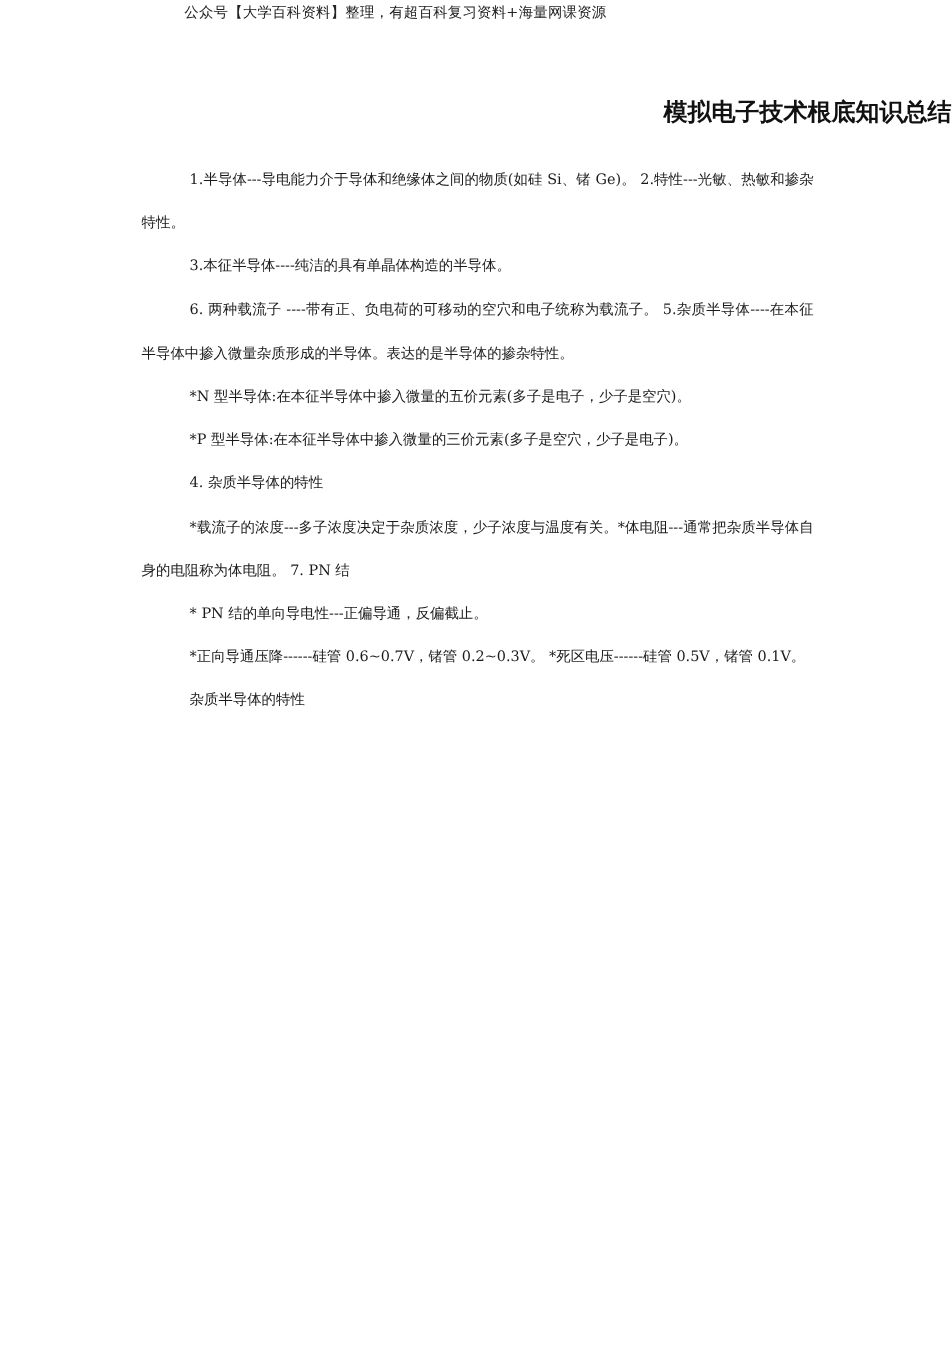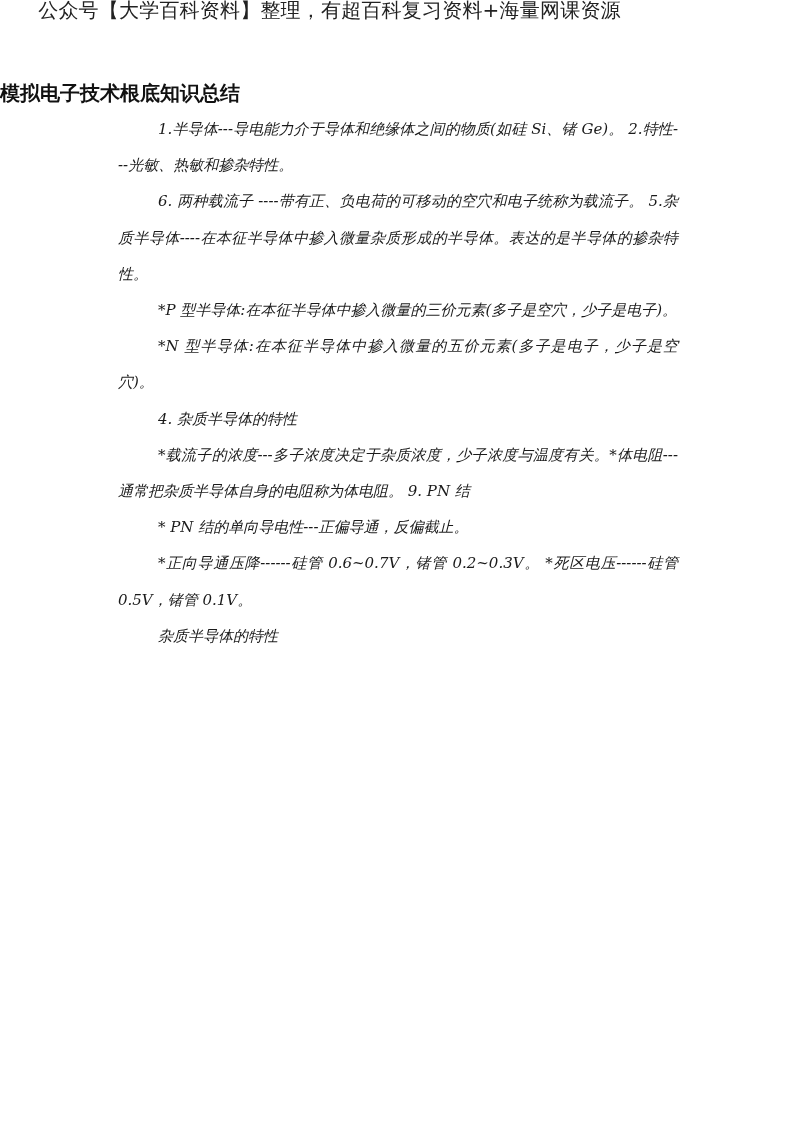--- a/index.html
+++ b/index.html
@@ -14,64 +14,64 @@
       overflow: hidden;
       font-family: "DejaVu Serif", "Liberation Serif", serif;
       color: #1a1a1a;
     }
     .header-banner {
       position: absolute;
       top: 0;
       left: 0;
       width: 659px;
       text-align: center;
-      font-size: 20px;
+      font-size: 12px;
       line-height: 20px;
       color: #222;
       font-family: "DejaVu Sans", "Liberation Sans", sans-serif;
       letter-spacing: 0.2px;
     }
     .title {
       position: absolute;
       top: 78px;
       left: 0;
       width: 793px;
-      text-align: left;
+      text-align: right;
       font-size: 20px;
       font-weight: bold;
       line-height: 30px;
       font-family: "DejaVu Sans", "Liberation Sans", sans-serif;
       color: #111;
     }
     .body {
       position: absolute;
-      top: 111px;
+      top: 131px;
       left: 118px;
       width: 560px;
-      font-size: 15px;
+      font-size: 12px;
       line-height: 36.2px;
-      font-style: italic;
     }
     .para {
       margin: 0;
       text-indent: 40px;
       text-align: justify;
       word-break: break-all;
     }
   </style>
 </head>
 <body>
 
 <div class="header-banner">公众号【大学百科资料】整理，有超百科复习资料+海量网课资源</div>
 
 <div class="title">模拟电子技术根底知识总结</div>
 
 <div class="body">
   <p class="para">1.半导体---导电能力介于导体和绝缘体之间的物质(如硅 Si、锗 Ge)。 2.特性---光敏、热敏和掺杂特性。</p>
+  <p class="para">3.本征半导体----纯洁的具有单晶体构造的半导体。</p>
   <p class="para">6. 两种载流子 ----带有正、负电荷的可移动的空穴和电子统称为载流子。 5.杂质半导体----在本征半导体中掺入微量杂质形成的半导体。表达的是半导体的掺杂特性。</p>
+  <p class="para">*N 型半导体:在本征半导体中掺入微量的五价元素(多子是电子，少子是空穴)。</p>
   <p class="para">*P 型半导体:在本征半导体中掺入微量的三价元素(多子是空穴，少子是电子)。</p>
-  <p class="para">*N 型半导体:在本征半导体中掺入微量的五价元素(多子是电子，少子是空穴)。</p>
   <p class="para">4. 杂质半导体的特性</p>
-  <p class="para">*载流子的浓度---多子浓度决定于杂质浓度，少子浓度与温度有关。*体电阻---通常把杂质半导体自身的电阻称为体电阻。 9. PN 结</p>
+  <p class="para">*载流子的浓度---多子浓度决定于杂质浓度，少子浓度与温度有关。*体电阻---通常把杂质半导体自身的电阻称为体电阻。 7. PN 结</p>
   <p class="para">* PN 结的单向导电性---正偏导通，反偏截止。</p>
   <p class="para">*正向导通压降------硅管 0.6~0.7V，锗管 0.2~0.3V。 *死区电压------硅管 0.5V，锗管 0.1V。</p>
   <p class="para">杂质半导体的特性</p>
 </div>
 
 </body></html>

